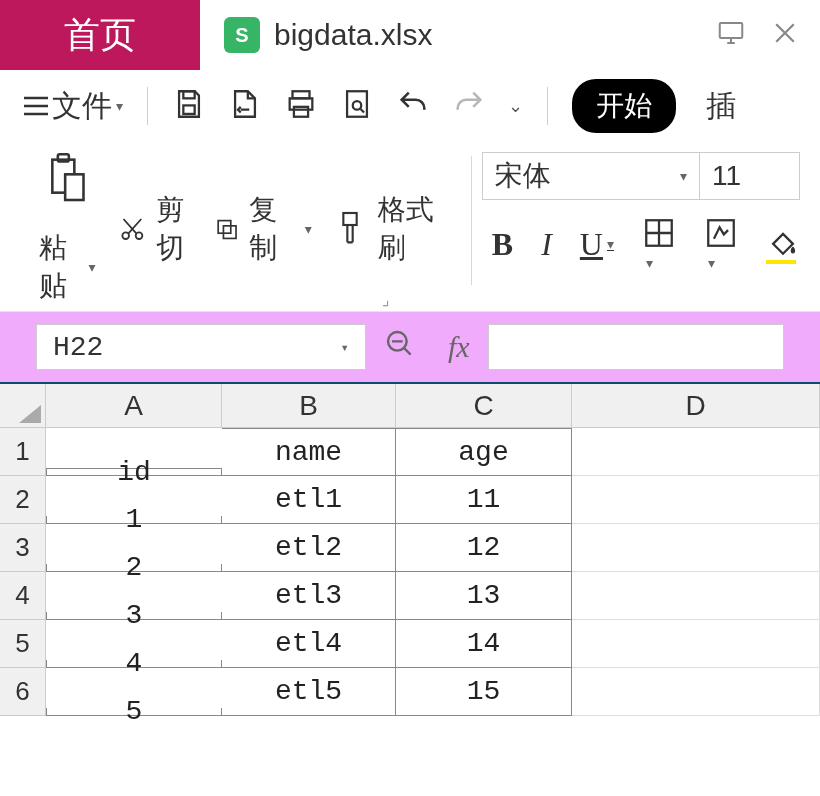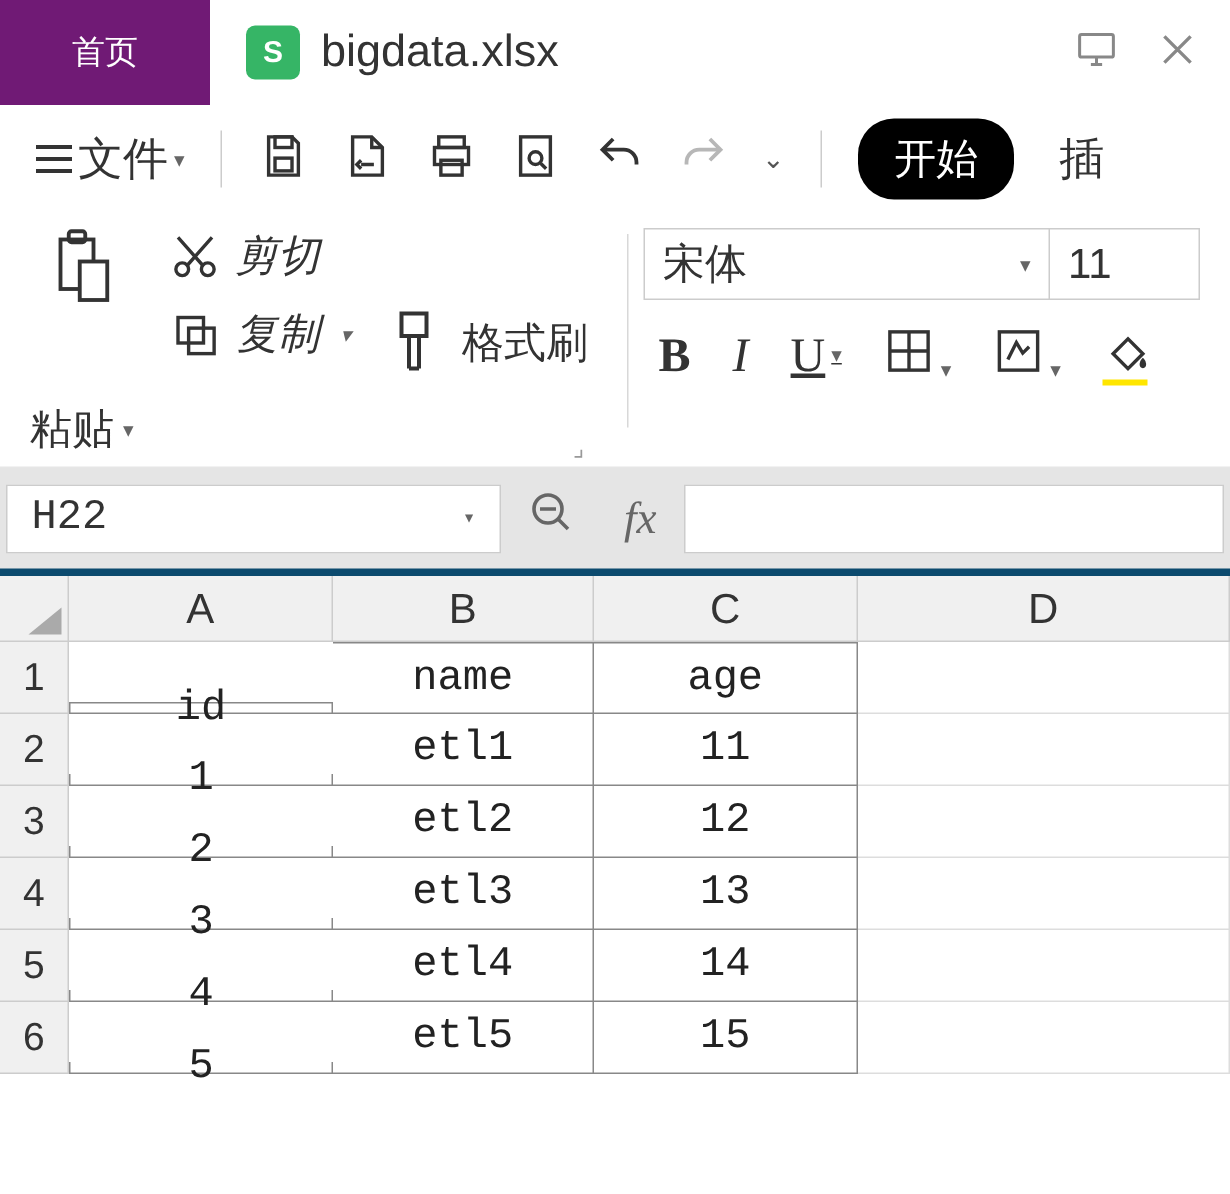--- a/index.html
+++ b/index.html
@@ -12,24 +12,24 @@
     }
 
     
     .titlebar {
       display: flex;
       align-items: stretch;
       height: 70px;
       background: #fff;
     }
     .tab-home {
-      background: #701a75;
+      background: #be185d;
       color: #fff;
-      font-size: 22px;
-      padding: 0 48px;
+      font-size: 36px;
+      padding: 0 64px;
       display: flex;
       align-items: center;
       justify-content: center;
     }
     .tab-file {
       display: flex;
       align-items: center;
       padding: 0 24px;
       font-size: 30px;
       color: #333;
@@ -106,41 +106,41 @@
       gap: 0;
       border-bottom: 1px solid #e6e6e6;
       position: relative;
       height: 170px;
     }
     .ribbon-group {
       display: flex;
       flex-direction: column;
       justify-content: space-between;
       padding-right: 18px;
+      margin-left: 19px;
     }
     .paste-block {
       display: flex;
       flex-direction: column;
       align-items: center;
       gap: 4px;
     }
     .paste-block svg { width: 44px; height: 52px; }
     .paste-label {
       font-size: 28px;
       color: #333;
       display: flex;
       align-items: center;
       gap: 2px;
     }
     .clip-actions {
       display: flex;
-      flex-direction: column;
+      flex-direction: row;
       gap: 14px;
       padding-left: 6px;
-      font-style: italic;
     }
     .clip-row {
       display: flex;
       align-items: center;
       gap: 10px;
       font-size: 28px;
       color: #333;
     }
     .clip-row svg { width: 34px; height: 34px; stroke: #333; }
     .format-brush {
@@ -213,24 +213,24 @@
       bottom: 2px;
       color: #999;
       font-size: 16px;
     }
 
     
     .formulabar {
       display: flex;
       align-items: center;
       height: 72px;
-      padding: 12px 4px;
+      padding: 12px 36px;
       gap: 18px;
-      background: #e5e5e5;
-      border-bottom: 5px solid #0c4a6e;
+      background: #f0abfc;
+      border-bottom: 2px solid #0c4a6e;
     }
     .cell-ref {
       border: 1px solid #ccc;
       background: #fff;
       height: 46px;
       width: 330px;
       display: flex;
       align-items: center;
       justify-content: space-between;
       padding: 0 16px;

